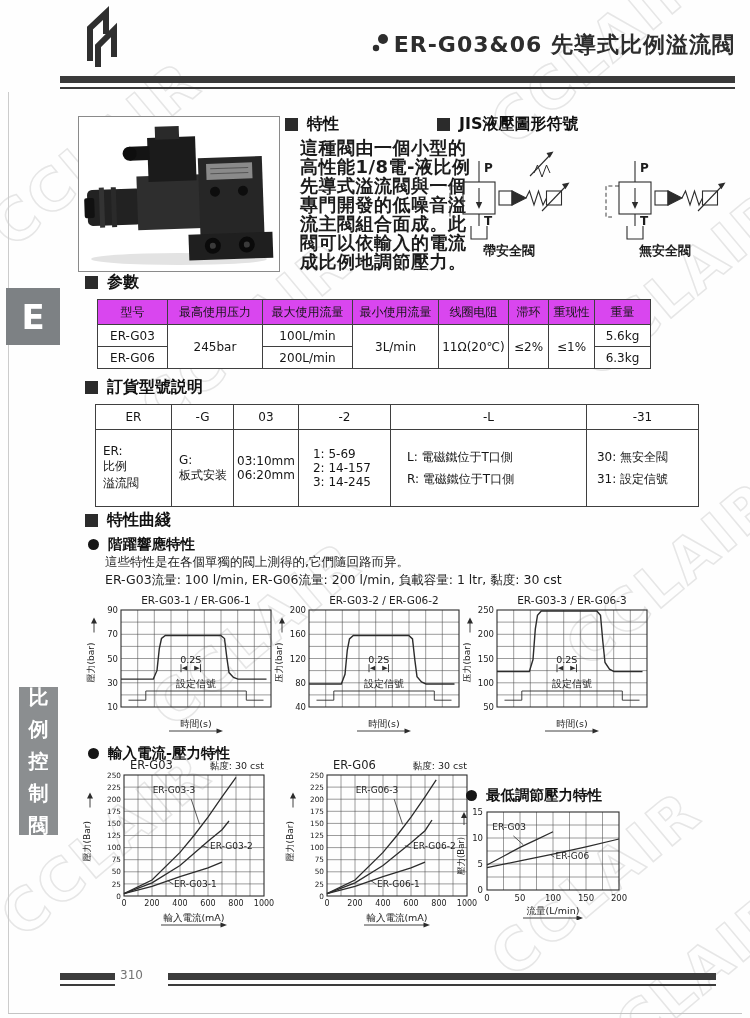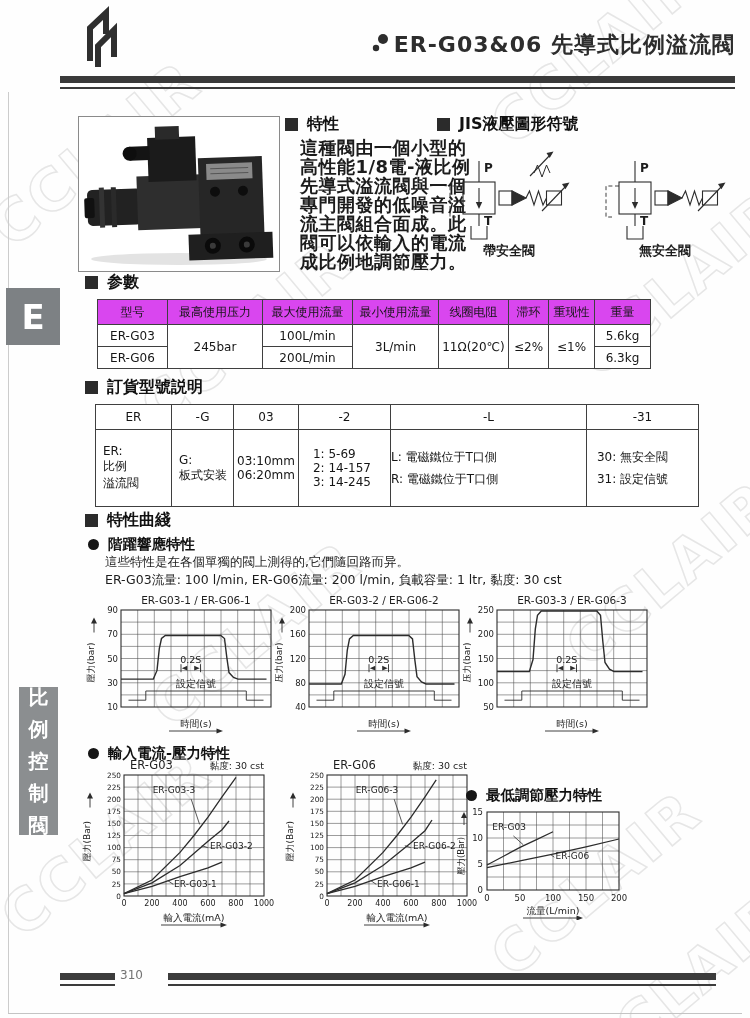--- a/index.html
+++ b/index.html
@@ -245,21 +245,21 @@
       </td>
       <td>
         <div>03:10mm</div>
             <div>06:20mm</div>
       </td>
       <td class="tl" style="padding-left:14px">
         <div>1:  5-69</div>
             <div>2:  14-157</div>
             <div>3:  14-245</div>
       </td>
-      <td class="tl" style="padding-left:0;line-height:22px">
+      <td class="tl" style="padding-left:16px;line-height:22px">
         <div>L:  電磁鐵位于T口側</div>
             <div>R:  電磁鐵位于T口側</div>
       </td>
       <td class="tl" style="padding-left:10px;line-height:22px">
         <div>30:  無安全閥</div>
             <div>31:  設定信號</div>
       </td>
     </tr>
   </tbody>
     </table>

